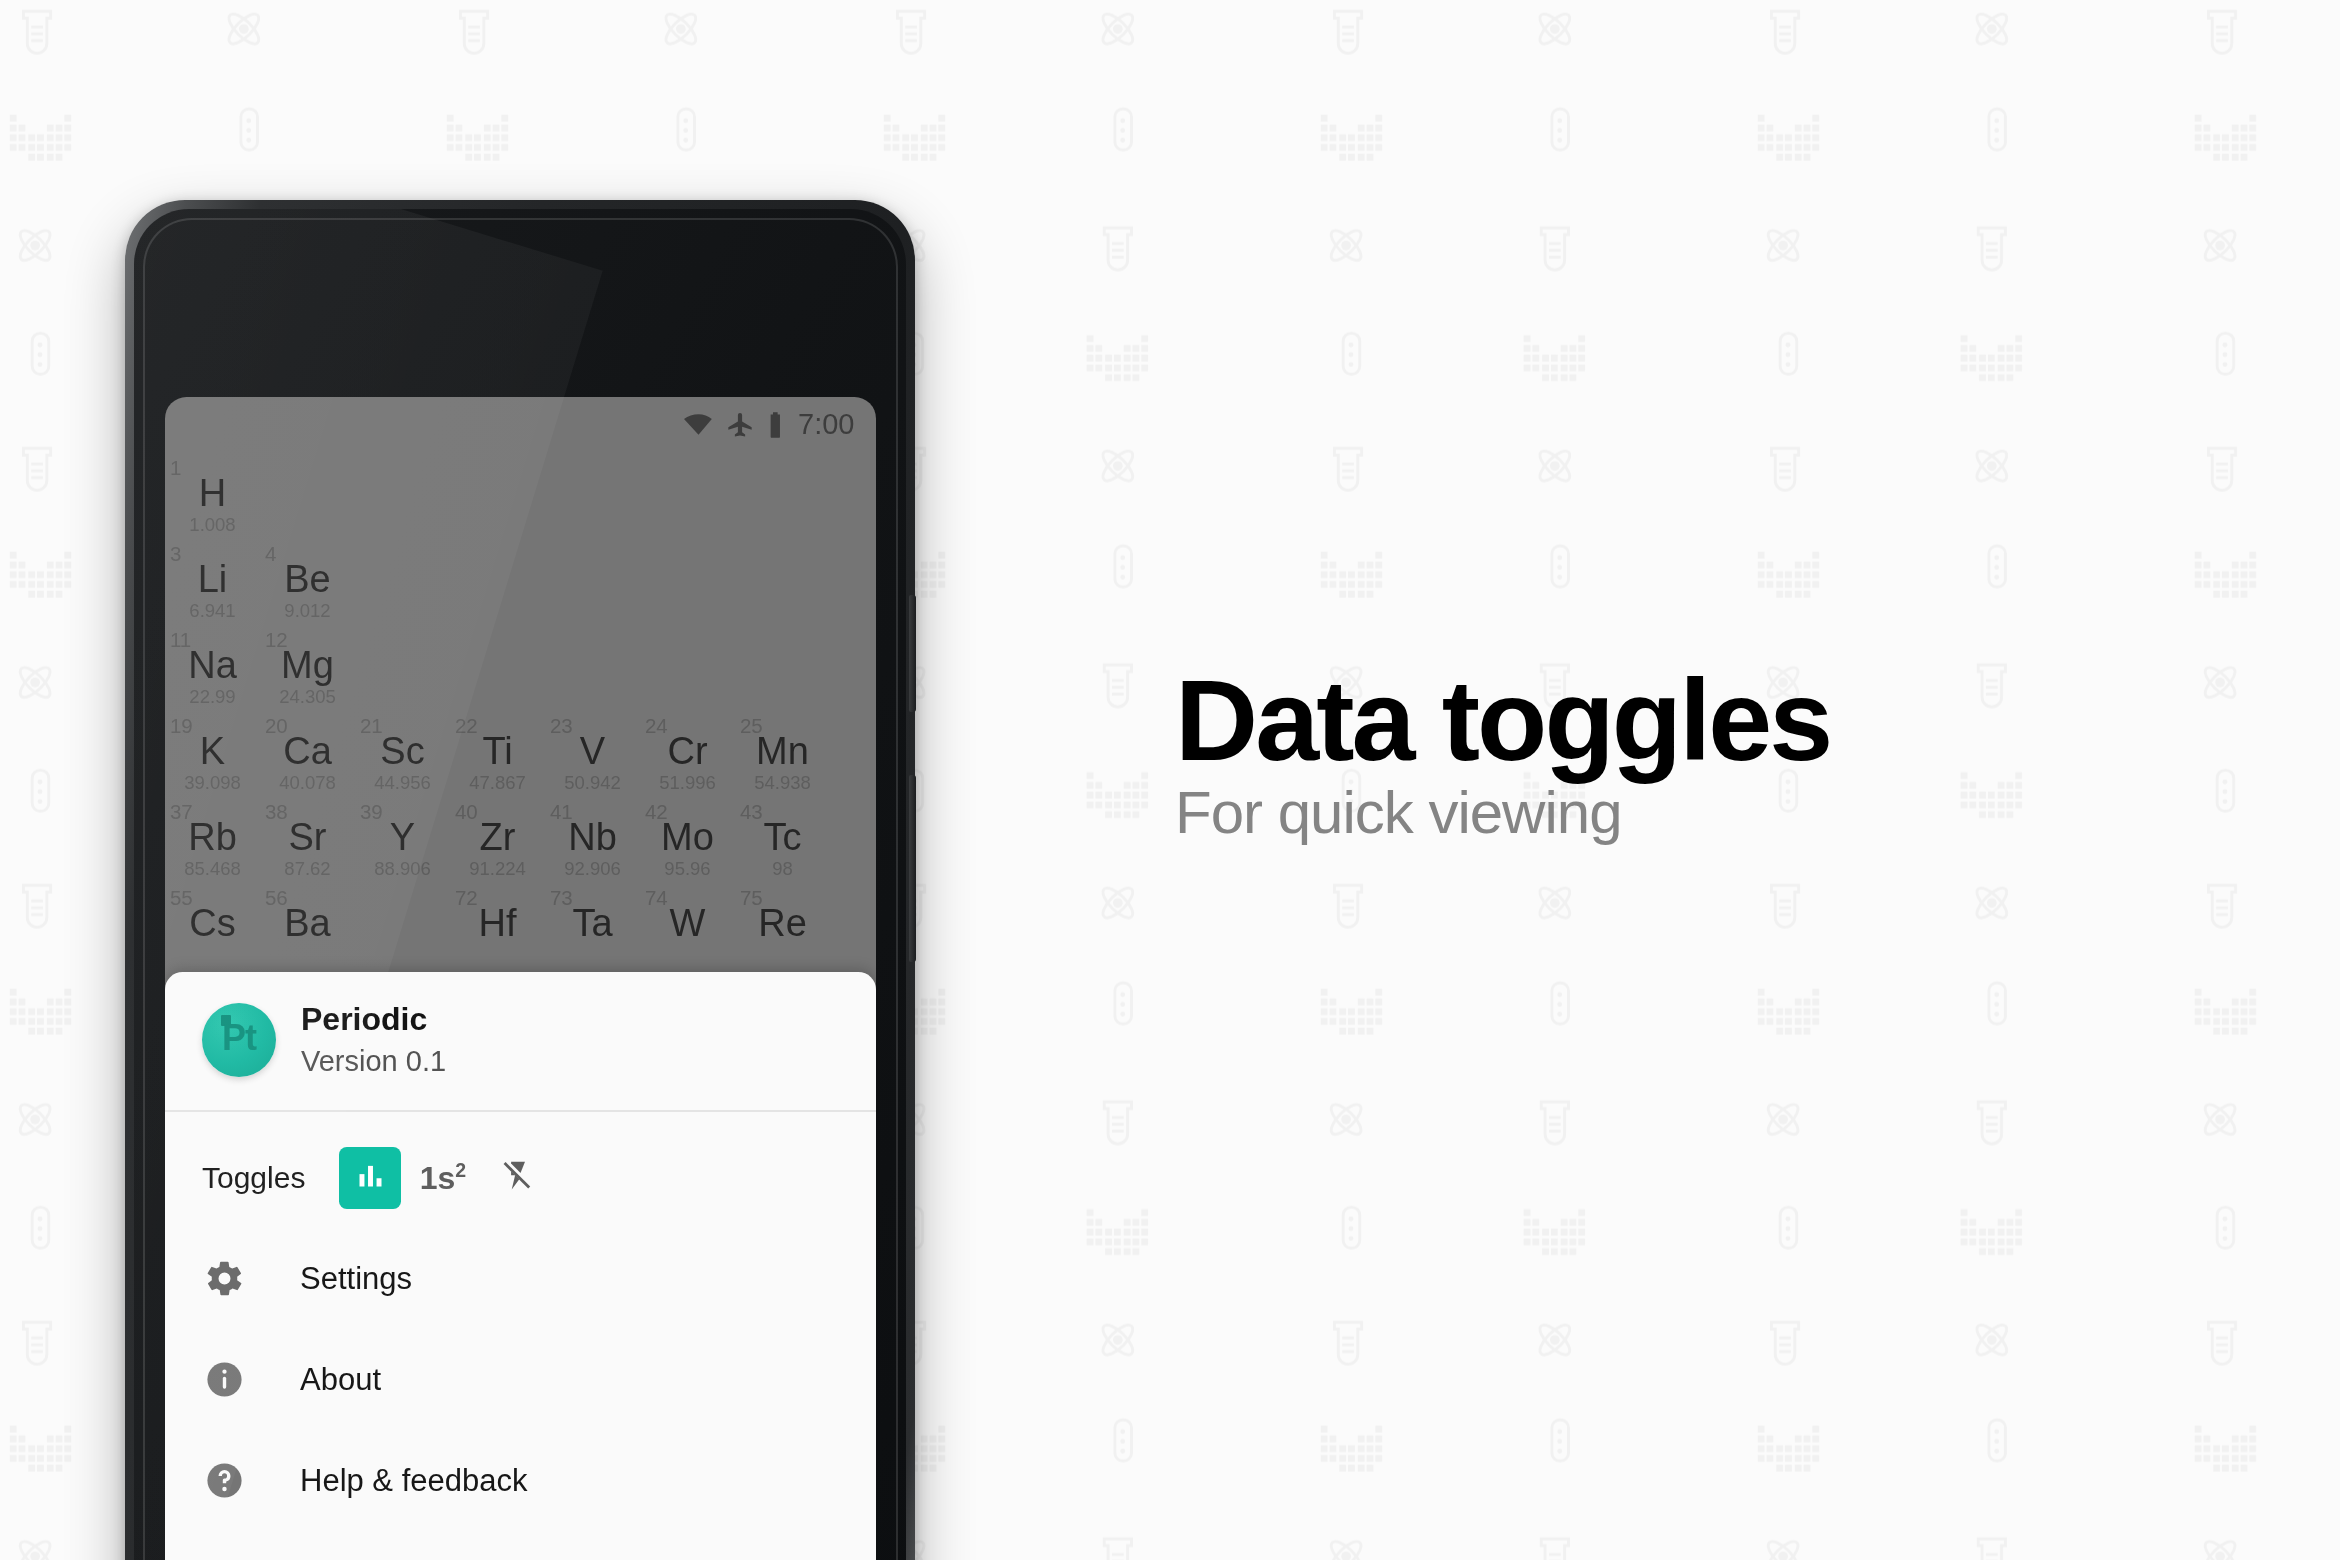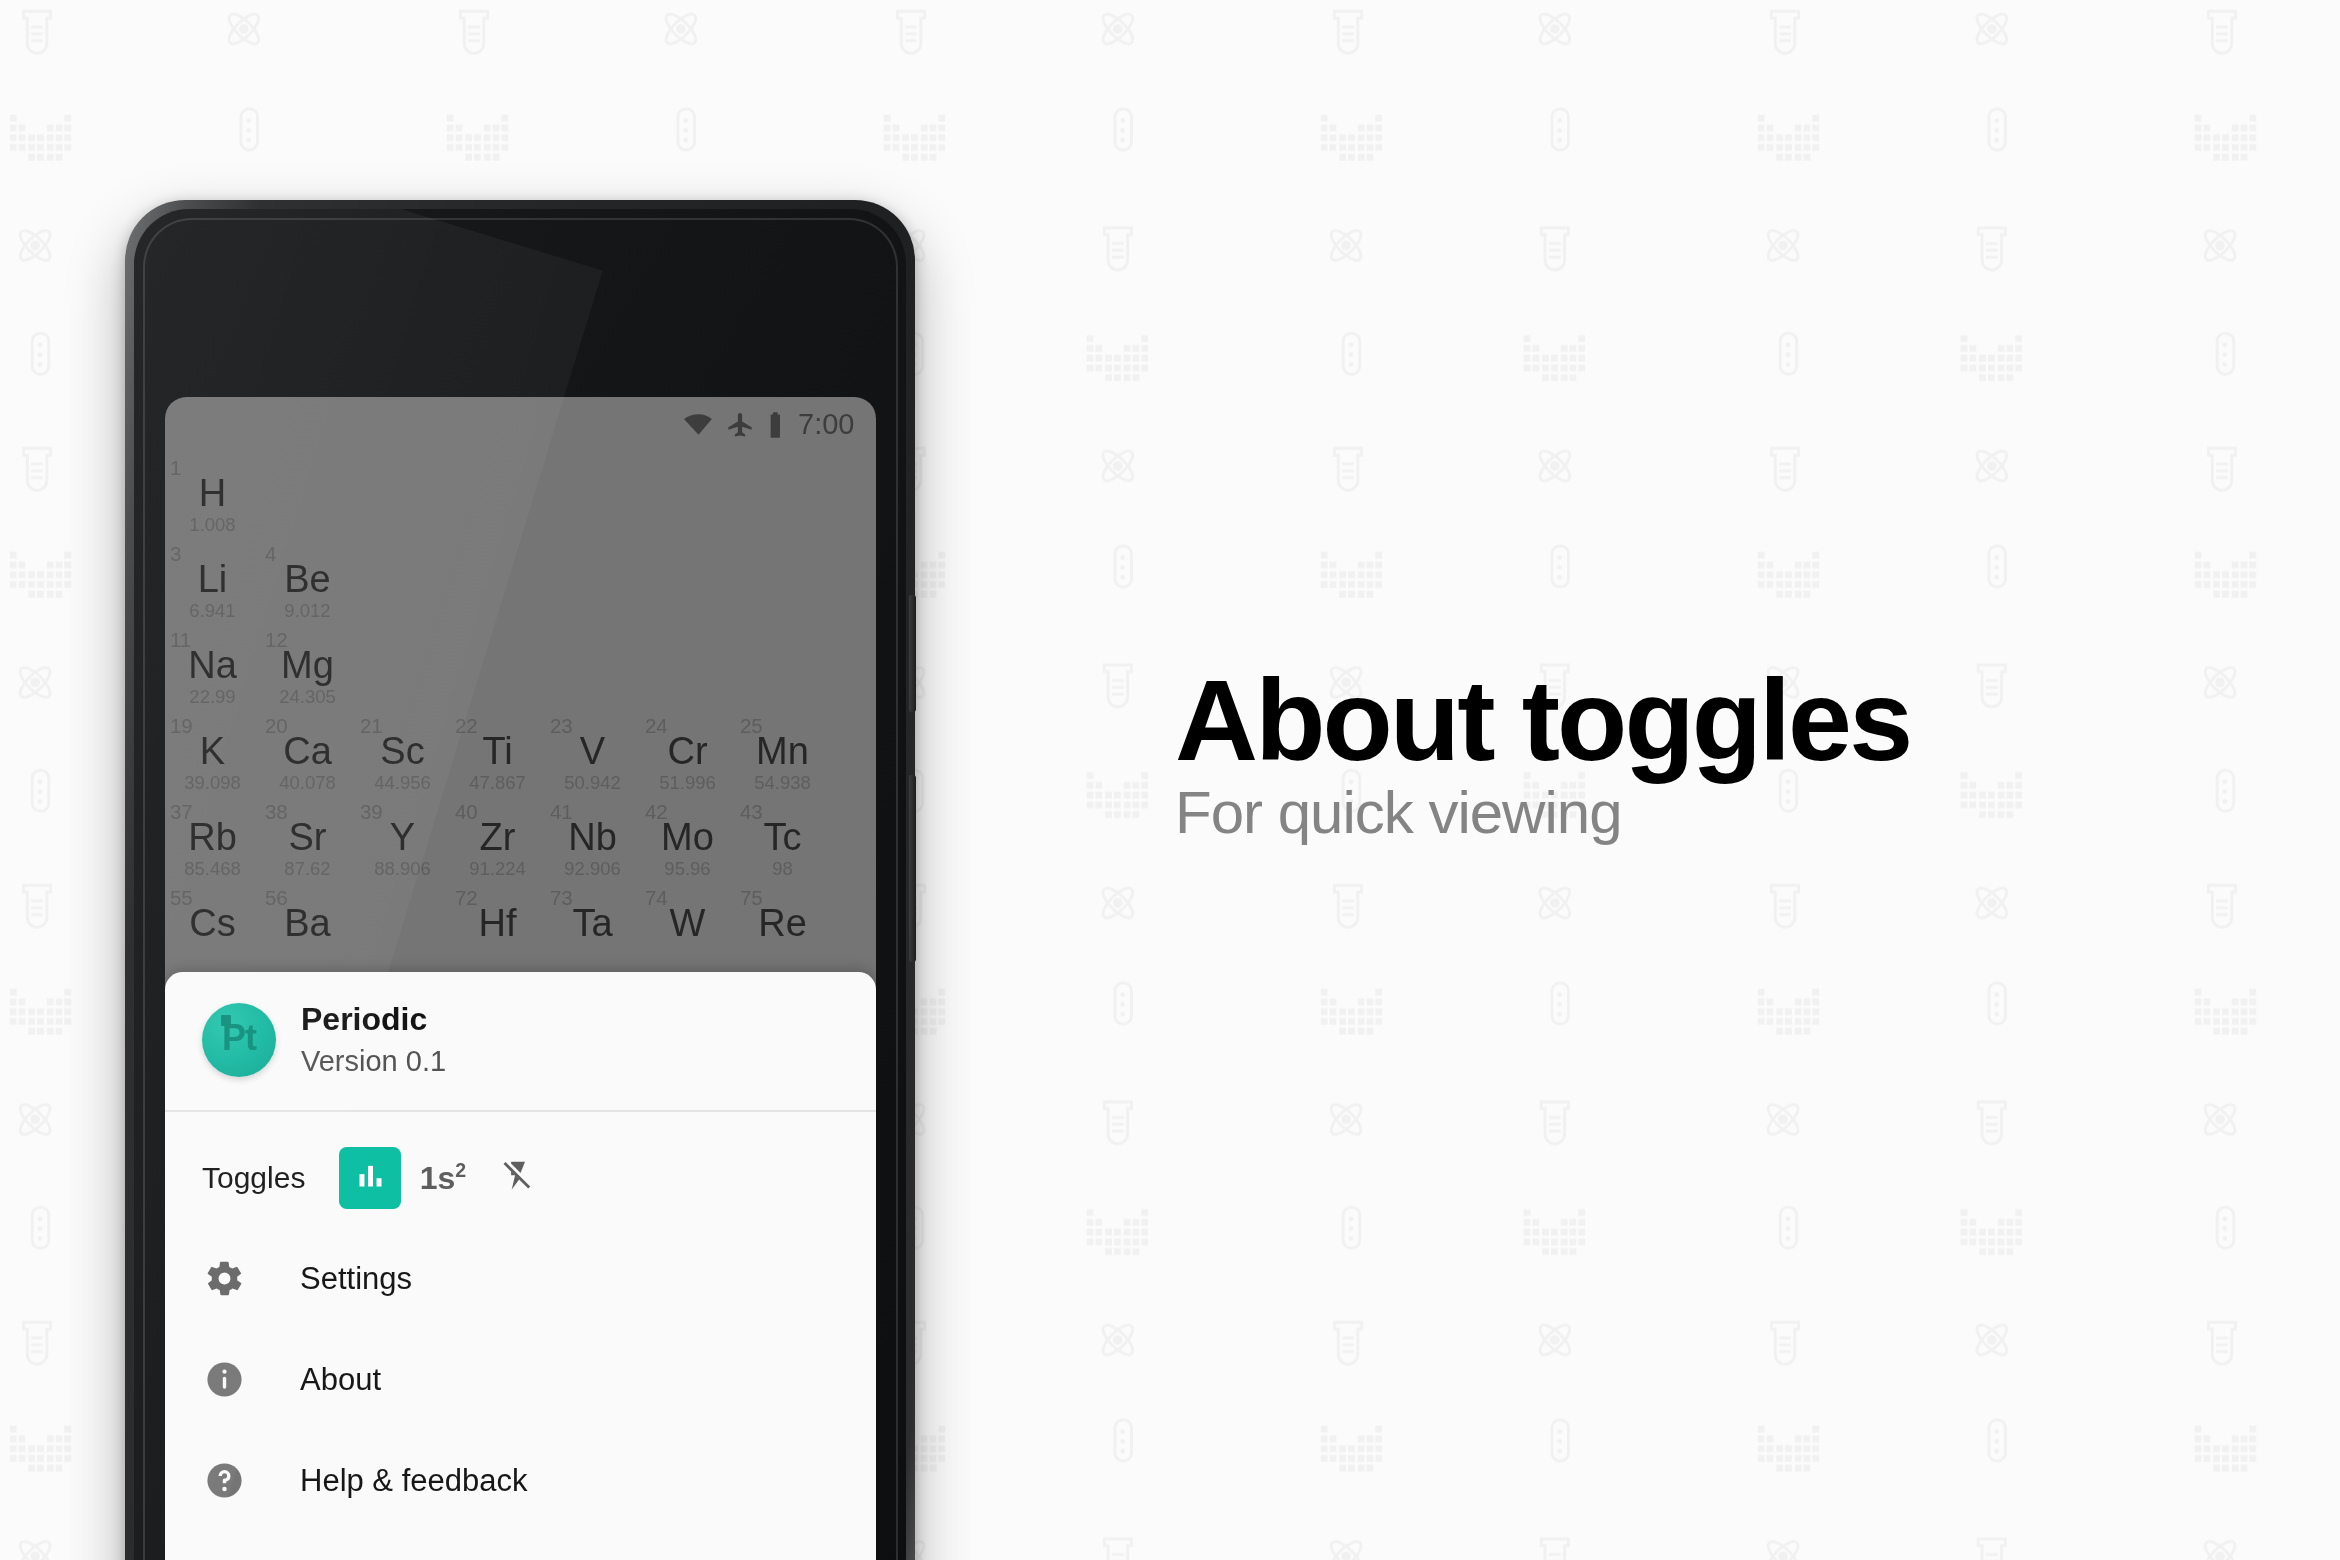--- a/index.html
+++ b/index.html
@@ -386,21 +386,21 @@
         <use href="#pat-tube" x="20" y="340"></use>
         <use href="#pat-ptable" x="218" y="344"></use>
       </pattern>
     </defs>
     <rect width="2400" height="1600" fill="#fbfbfb"></rect>
     <rect width="2400" height="1600" fill="url(#science-pattern)"></rect>
   </svg>
 </div>
 
 <div id="hero">
-  <div id="hero-title">About toggles</div>
+  <div id="hero-title">Data toggles</div>
   <div id="hero-subtitle">For quick viewing</div>
 </div>
 
 <div id="phone">
 
   <div id="phone-frame"></div>
   <div id="phone-face"></div>
   <div id="phone-glass-edge"></div>
 
   <div id="earpiece"></div>

